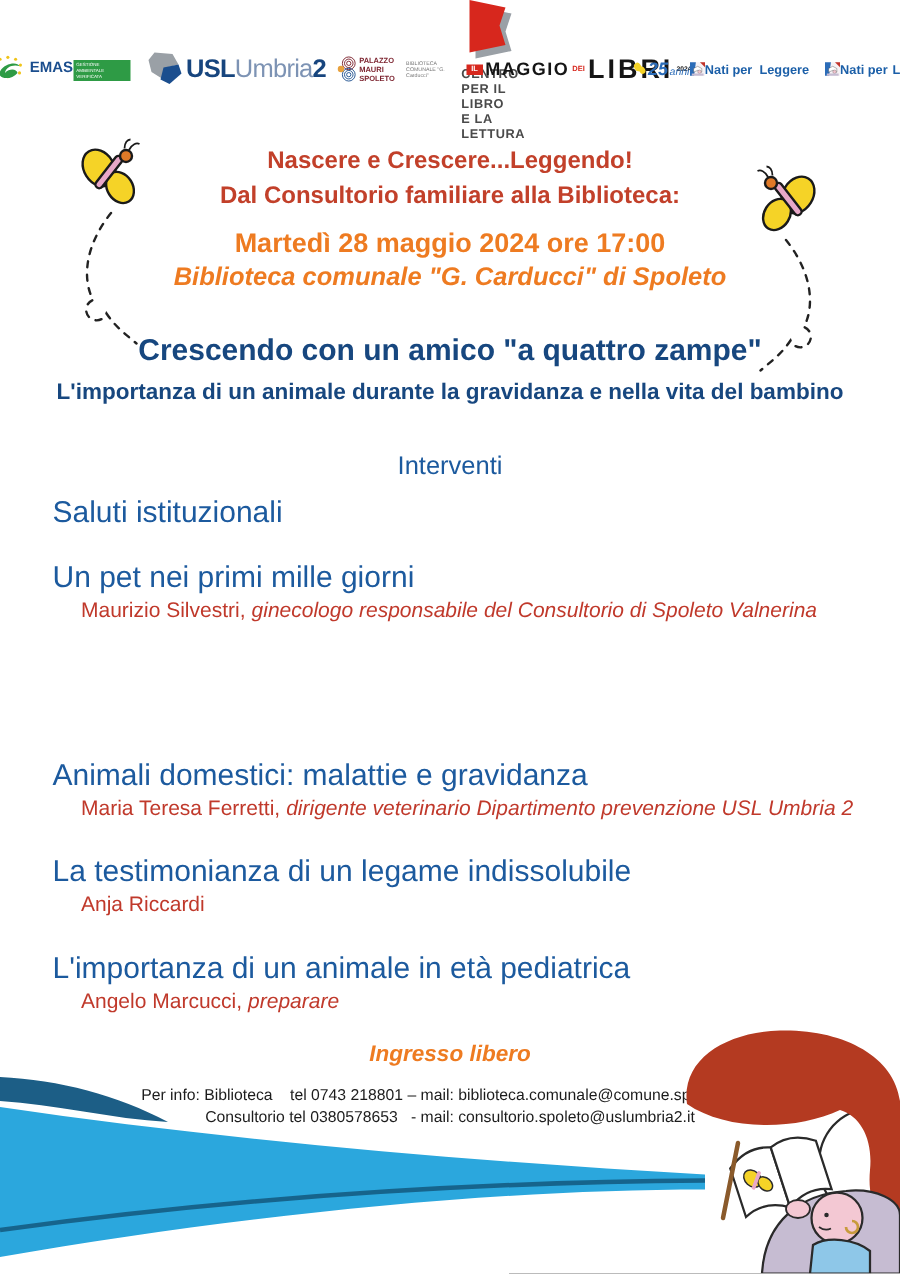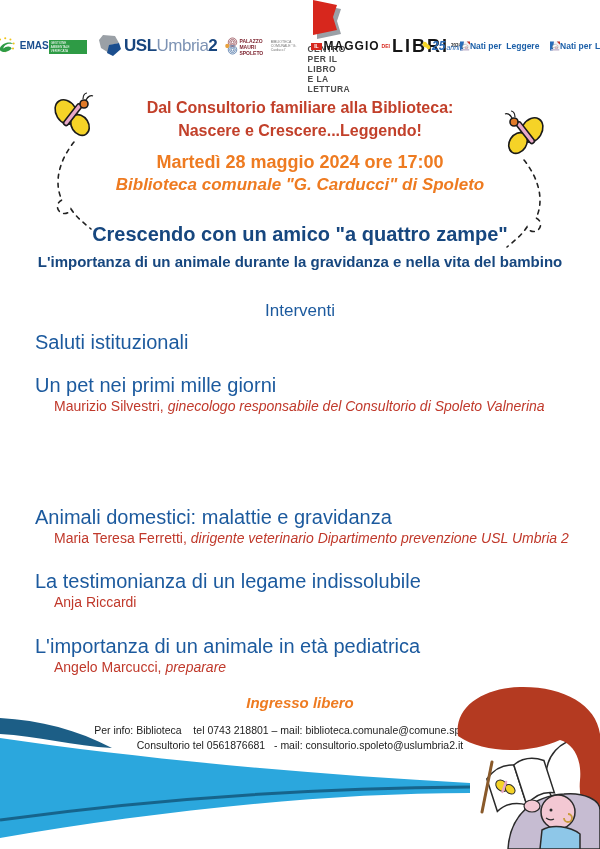--- a/index.html
+++ b/index.html
@@ -224,22 +224,22 @@
     <g stroke="#1a1a1a" stroke-width="1.6">
       <ellipse cx="22" cy="20" rx="10" ry="13" fill="#f5d327" transform="rotate(-32 22 20)"></ellipse>
       <ellipse cx="36" cy="33" rx="8.5" ry="11" fill="#f5d327" transform="rotate(-32 36 33)"></ellipse>
       <rect x="26" y="10" width="5" height="26" rx="2.5" fill="#e8a8c8" transform="rotate(38 29 23)"></rect>
       <circle cx="40" cy="12" r="4" fill="#e07a28"></circle>
       <path d="M42,8 C44,4 47,3 49,4 M39,7 C39,3 41,1 43,1" fill="none" stroke-width="1.2"></path>
     </g>
   </svg>
 
   <div class="intro">
+    <div>Nascere e Crescere...Leggendo!</div>
     <div>Dal Consultorio familiare alla Biblioteca:</div>
-    <div>Nascere e Crescere...Leggendo!</div>
   </div>
   <div class="event-date">Martedì 28 maggio 2024 ore 17:00</div>
   <div class="event-venue">Biblioteca comunale "G. Carducci" di Spoleto</div>
 
   <div class="main-title">Crescendo con un amico "a quattro zampe"</div>
   <div class="subtitle">L'importanza di un animale durante la gravidanza e nella vita del bambino</div>
   <div class="interventi">Interventi</div>
 
   <div class="prog-item" style="top:332px">
     <div class="prog-title">Saluti istituzionali</div>
@@ -261,21 +261,21 @@
     <div class="prog-speaker"><span class="sp-name">Anja Riccardi</span></div>
   </div>
 
   <div class="prog-item" style="top:636px">
     <div class="prog-title">L'importanza di un animale in età pediatrica</div>
     <div class="prog-speaker"><span class="sp-name">Angelo Marcucci,</span><span class="sp-role">preparare</span></div>
   </div>
 
   <div class="free-entry">Ingresso libero</div>
   <div class="info-line info1">Per info: Biblioteca    tel 0743 218801 – mail: biblioteca.comunale@comune.spoleto.pg.it</div>
-  <div class="info-line info2">Consultorio tel 0561876681   - mail: consultorio.spoleto@uslumbria2.it</div>
+  <div class="info-line info2">Consultorio tel 0380578653   - mail: consultorio.spoleto@uslumbria2.it</div>
 
   <svg class="waves" viewBox="0 0 600 149">
     <path d="M0,18 C40,20 78,30 112,48 C75,46 36,36 0,34 Z" fill="#1c5e86"></path>
     <path d="M0,38 C150,60 310,74 470,83 L470,93 C320,93 150,112 0,138 Z" fill="#2ba7dd"></path>
     <path d="M0,120 C160,98 320,88 470,87" fill="none" stroke="#16648c" stroke-width="3"></path>
   </svg>
 
   <svg class="reader" viewBox="0 0 150 165">
     <ellipse cx="128" cy="92" rx="32" ry="36" fill="#ffffff" stroke="#2a2a2a" stroke-width="1.5"></ellipse>
     <path d="M8,52 C4,22 34,4 70,3 C112,2 146,20 150,50 L150,140 C136,132 128,118 130,96 C132,76 124,60 110,56 C80,70 34,70 8,52 Z" fill="#b43a21"></path>

